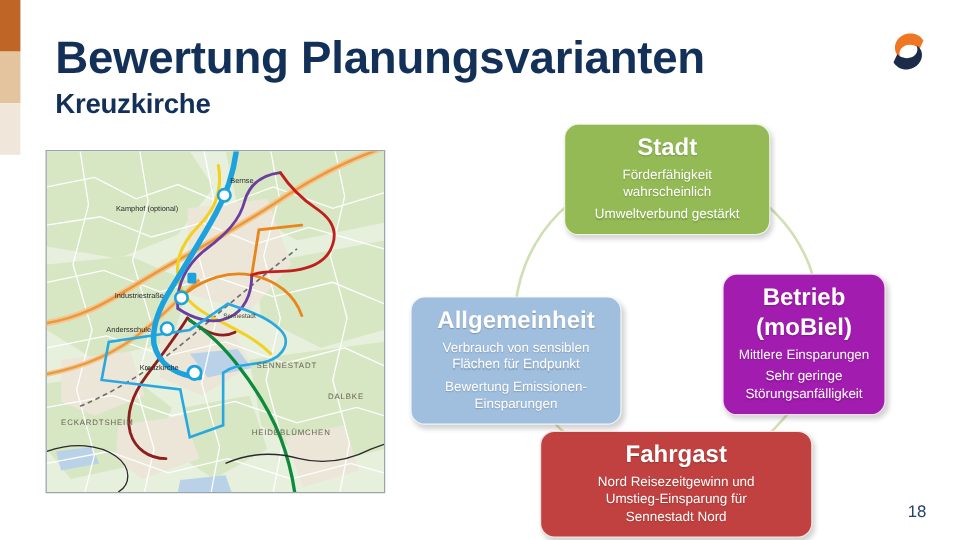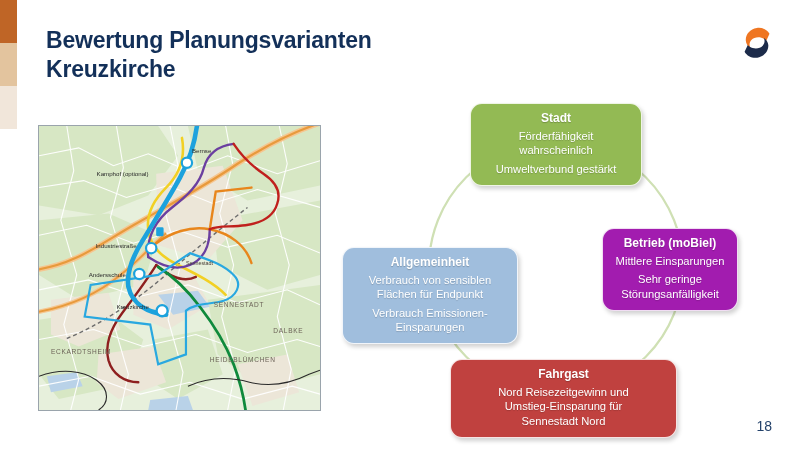--- a/index.html
+++ b/index.html
@@ -13,21 +13,21 @@
 
   
   .accent-bar { position: absolute; left: 0; width: 17px; }
   #bar1 { top: 0;   height: 43px;  background: #bf6526; }
   #bar2 { top: 43px; height: 43px; background: #e3c49e; }
   #bar3 { top: 86px; height: 43px; background: #f1e6da; }
 
   
   .title-block { position: absolute; left: 46px; top: 28px; }
   .title-main {
-    font-size: 23px; font-weight: bold; color: #133059;
+    font-size: 38px; font-weight: bold; color: #133059;
     letter-spacing: -0.2px; line-height: 1.12;
   }
   .title-sub {
     font-size: 23px; font-weight: bold; color: #133059;
     letter-spacing: -0.2px; line-height: 1.2; margin-top: 2px;
   }
 
   
   .logo { position: absolute; right: 22px; top: 22px; width: 42px; height: 42px; }
 
@@ -71,21 +71,21 @@
   .node {
     position: absolute;
     border-radius: 12px;
     color: #ffffff;
     text-align: center;
     padding: 7px 10px 9px;
     box-shadow: 2px 3px 4px rgba(0,0,0,0.18);
     border: 1px solid rgba(255,255,255,0.85);
   }
   .node-title {
-    font-size: 12px; font-weight: bold; line-height: 1.25;
+    font-size: 20px; font-weight: bold; line-height: 1.25;
     margin-bottom: 3px; text-shadow: 0 1px 1px rgba(0,0,0,0.22);
   }
   .node-line {
     font-size: 11.2px; line-height: 1.28;
     text-shadow: 0 1px 1px rgba(0,0,0,0.18);
   }
   .node-line + .node-line { margin-top: 4px; }
 
   #node-stadt  { left: 140px; top: 8px;   width: 172px; background: #93ba54; }
   #node-betrieb{ left: 272px; top: 133px; width: 136px; background: #a21caf; }
@@ -253,18 +253,18 @@
     </div>
   </div>
 
   <div class="node" id="node-allgemein">
     <div class="node-title">Allgemeinheit</div>
     <div class="node-line">
       <span>Verbrauch von sensiblen</span><br>
       <span>Flächen für Endpunkt</span>
     </div>
     <div class="node-line">
-      <span>Verbrauch Emissionen-</span><br>
+      <span>Bewertung Emissionen-</span><br>
       <span>Einsparungen</span>
     </div>
   </div>
 
 </div>
 
 </body></html>

